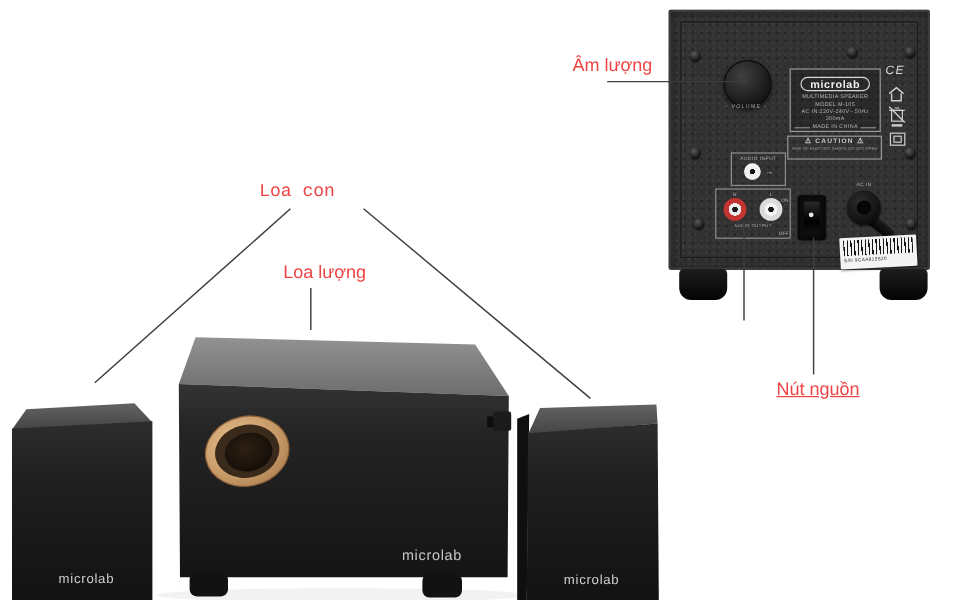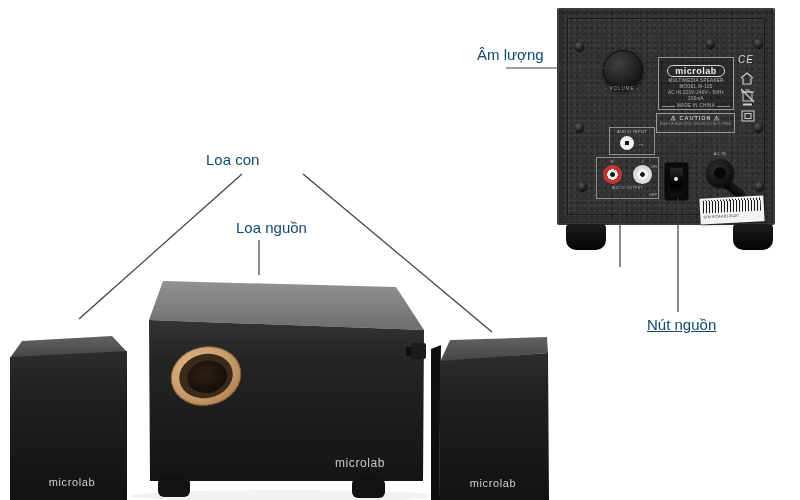--- a/index.html
+++ b/index.html
@@ -1,19 +1,19 @@
 <!DOCTYPE html>
 <html><head>
 <meta charset="utf-8">
 <style>
   html,body{margin:0;padding:0;background:#fff;}
   #stage{position:relative;width:800px;height:500px;background:#ffffff;overflow:hidden;
          font-family:"Liberation Sans",sans-serif;}
   .abs{position:absolute;}
-  .lbl{position:absolute;font-size:15px;color:#0c4a6e;white-space:nowrap;}
+  .lbl{position:absolute;font-size:15px;color:#ef4444;white-space:nowrap;}
   
   #panel{position:absolute;left:557px;top:8px;width:218px;height:217px;
          background-color:#323232;border-radius:2px;
          background-image:radial-gradient(rgba(255,255,255,.06) 1px,transparent 1.2px),
                           radial-gradient(rgba(0,0,0,.28) 1px,transparent 1.2px);
          background-size:5px 5px,7px 7px;background-position:0 0,3px 2px;
          box-shadow:inset 0 0 0 2px #3c3c3c, inset 0 0 10px rgba(0,0,0,.6);}
   #panel-inner{position:absolute;inset:10px;border:1px solid #1a1a1a;
          box-shadow:inset 1px 1px 0 rgba(255,255,255,.05);}
   .screw{position:absolute;width:9px;height:9px;border-radius:50%;
@@ -228,17 +228,17 @@
       <line x1="506" y1="68" x2="624" y2="68"></line>
       <line x1="242" y1="174" x2="79" y2="319"></line>
       <line x1="303" y1="174" x2="492" y2="332"></line>
       <line x1="259" y1="240" x2="259" y2="275"></line>
       <line x1="620" y1="186" x2="620" y2="267"></line>
       <line x1="678" y1="198" x2="678" y2="312"></line>
     </g>
   </svg>
 
   <div class="lbl" style="left:477px;top:46px;">Âm lượng</div>
-  <div class="lbl" style="left:206px;top:151px;">Loa con</div>
-  <div class="lbl" style="left:236px;top:219px;">Loa nguồn</div>
+  <div class="lbl" style="left:216px;top:151px;font-family:Liberation Mono, monospace;">Loa con</div>
+  <div class="lbl" style="left:236px;top:219px;">Loa lượng</div>
   <div class="lbl" style="left:647px;top:316px;text-decoration:underline;">Nút nguồn</div>
 
 </div>
 
 </body></html>

